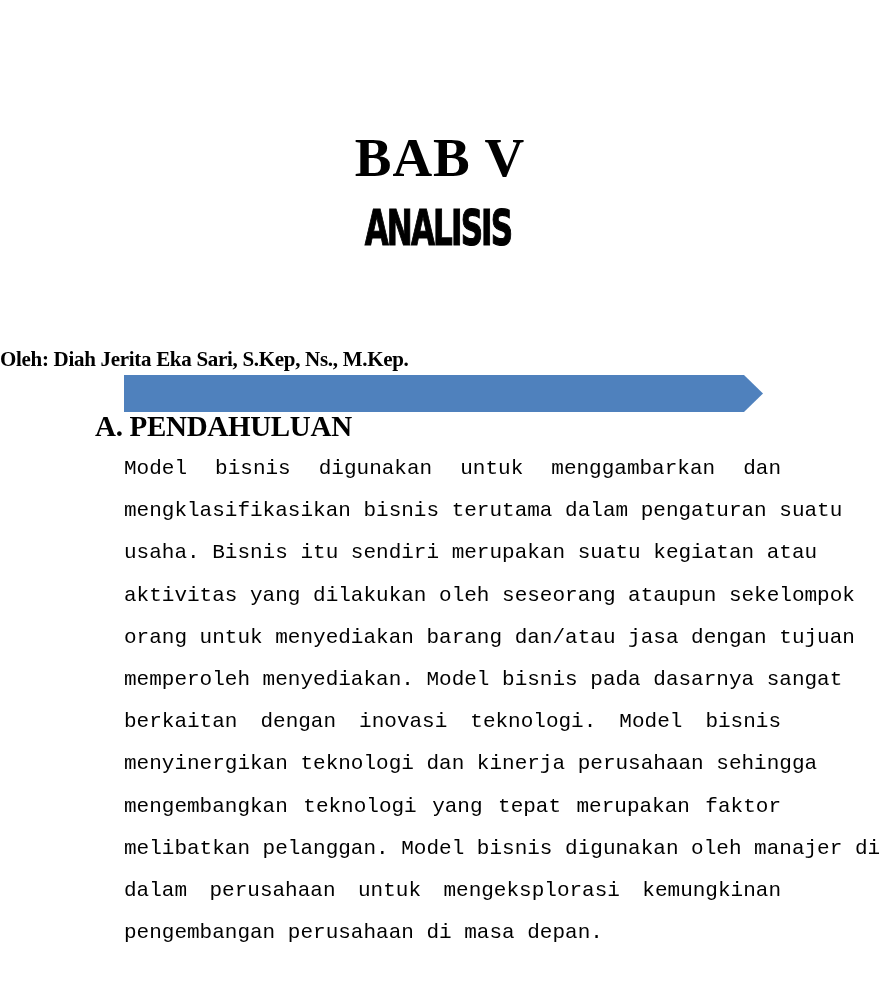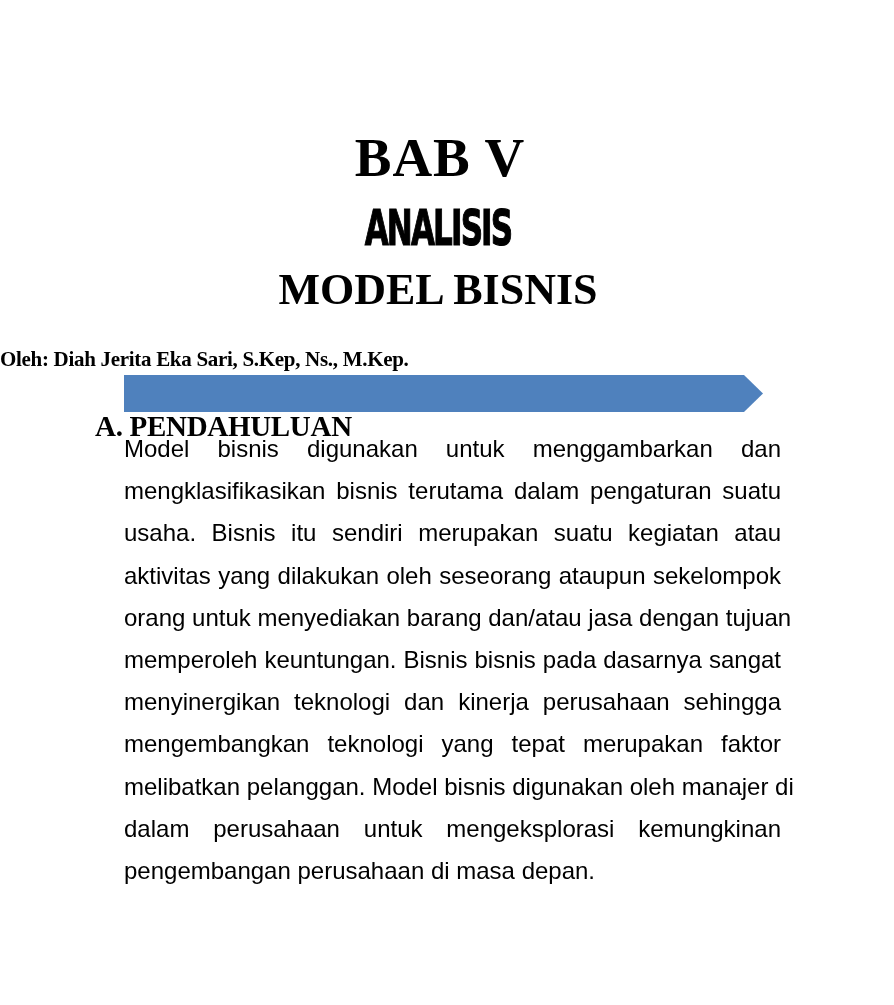--- a/index.html
+++ b/index.html
@@ -27,47 +27,47 @@
       text-align: left; font-family: "Liberation Serif", serif; font-weight: bold;
       font-size: 21px; line-height: 26px; letter-spacing: -0.3px;
     }
     .arrow { position: absolute; left: 124px; top: 375px; width: 639px; height: 37px; }
     .section-heading {
       position: absolute; left: 95px; top: 412px;
       font-family: "Liberation Serif", serif; font-weight: bold;
       font-size: 29px; line-height: 28px; letter-spacing: -0.3px;
     }
     .body-text {
-      position: absolute; left: 124px; top: 428px; width: 657px;
-      font-family: Liberation Sans, sans-serif; font-size: 24px; line-height: 42.2px;
+      position: absolute; left: 124px; top: 448px; width: 657px;
+      font-family: Liberation Mono, monospace; font-size: 21px; line-height: 42.2px;
     }
     .line { display: block; height: 42.2px; white-space: nowrap; text-align: justify; text-align-last: justify; }
     .line.last { text-align-last: left; }
   </style>
 </head>
 <body>
 
 <div class="page">
   <div class="title-bab">BAB V</div>
   <div class="title-analisis">ANALISIS</div>
-  <div class="title-model">MODEL BISNIS</div>
   <div class="author">Oleh: Diah Jerita Eka Sari, S.Kep, Ns., M.Kep.</div>
 
   <svg class="arrow" viewBox="0 0 639 37" preserveAspectRatio="none">
     <polygon id="arrow-poly" points="0,0 620,0 639,18.5 620,37 0,37" fill="#4f81bd"></polygon>
   </svg>
 
   <div class="section-heading">A. PENDAHULUAN</div>
 
   <div class="body-text">
     <span class="line">Model bisnis digunakan untuk menggambarkan dan</span>
     <span class="line">mengklasifikasikan bisnis terutama dalam pengaturan suatu</span>
     <span class="line">usaha. Bisnis itu sendiri merupakan suatu kegiatan atau</span>
     <span class="line">aktivitas yang dilakukan oleh seseorang ataupun sekelompok</span>
     <span class="line">orang untuk menyediakan barang dan/atau jasa dengan tujuan</span>
-    <span class="line">memperoleh keuntungan. Bisnis bisnis pada dasarnya sangat</span>
+    <span class="line">memperoleh menyediakan. Model bisnis pada dasarnya sangat</span>
+    <span class="line">berkaitan dengan inovasi teknologi. Model bisnis</span>
     <span class="line">menyinergikan teknologi dan kinerja perusahaan sehingga</span>
     <span class="line">mengembangkan teknologi yang tepat merupakan faktor</span>
     <span class="line">melibatkan pelanggan. Model bisnis digunakan oleh manajer di</span>
     <span class="line">dalam perusahaan untuk mengeksplorasi kemungkinan</span>
     <span class="line last">pengembangan perusahaan di masa depan.</span>
   </div>
 </div>
 
 </body></html>

